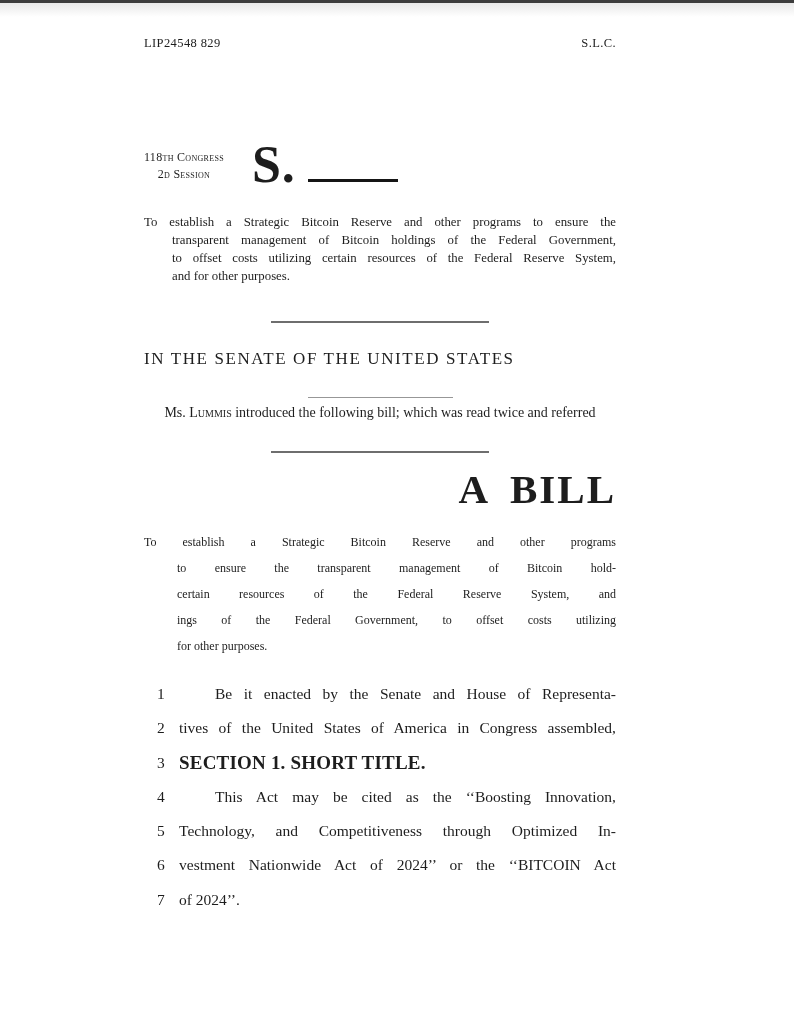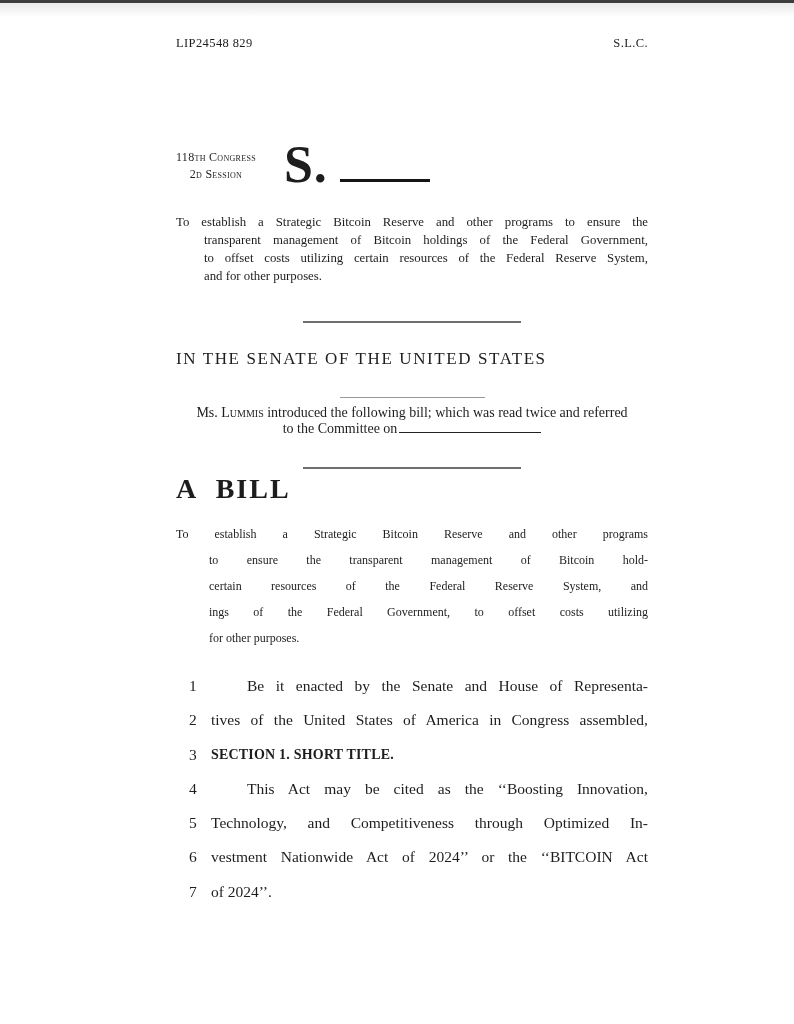--- a/index.html
+++ b/index.html
@@ -14,21 +14,21 @@
   }
   .top-bar {
     position: absolute; top: 0; left: 0; right: 0;
     height: 3px; background: #3d3d3d;
   }
   .top-shade {
     position: absolute; top: 3px; left: 0; right: 0;
     height: 14px; background: linear-gradient(#e9e9e9, #ffffff);
   }
   .content {
-    position: absolute; left: 176px; top: 0; width: 472px;
+    position: absolute; left: 144px; top: 0; width: 472px;
   }
 
   
   .header {
     display: flex; justify-content: space-between;
     margin-top: 36px; font-size: 12.5px; letter-spacing: 0.4px;
   }
 
   
   .caption-row { display: flex; align-items: flex-start; margin-top: 98px; }
@@ -61,37 +61,37 @@
 
   .introduced { margin-top: 7px; text-align: center; font-size: 14px; line-height: 16px; }
   .sc { font-variant: small-caps; }
   .committee-blank {
     display: inline-block; width: 142px;
     border-bottom: 1px solid #222222; margin-left: 2px;
   }
 
   
   .bill-title {
-    margin-top: 4px; text-align: left;
-    font-size: 28px; font-weight: bold; letter-spacing: 2px; word-spacing: 10px;
+    margin-top: 12px; text-align: right;
+    font-size: 41px; font-weight: bold; letter-spacing: 2px; word-spacing: 10px;
   }
   .bill-para { margin-top: 16px; font-size: 12px; line-height: 26px; }
   .bp-line { text-align: justify; text-align-last: justify; text-justify: inter-word; }
   .bp-line.cont { padding-left: 33px; }
   .bp-line.last { text-align-last: left; }
 
   
   .body-lines { margin-top: 18px; }
   .body-line { display: flex; line-height: 34.3px; font-size: 15.5px; }
   .bl-num { width: 35px; padding-left: 13px; box-sizing: border-box; flex: none; }
   .bl-text { flex: 1; text-align: justify; text-align-last: justify; text-justify: inter-word; }
   .bl-text.align-left { text-align-last: left; }
   .bl-text.indent { text-indent: 36px; }
   .bl-text.italic { }
-  .bl-text.sec-head { font-weight: bold; font-size: 14px; letter-spacing: 0.2px; }
+  .bl-text.sec-head { font-weight: bold; font-size: 19px; letter-spacing: 0.2px; }
 </style>
 </head>
 <body>
 
 <div class="page">
   <div class="top-bar"></div>
   <div class="top-shade"></div>
 
   <div class="content">
 
@@ -118,21 +118,20 @@
     </div>
 
     <div class="rule-lg"></div>
 
     <div class="senate-heading">IN THE SENATE OF THE UNITED STATES</div>
 
     <div class="rule-sm"></div>
 
     <div class="introduced">
       <div><span>Ms. </span><span class="sc">Lummis</span><span> introduced the following bill; which was read twice and referred</span></div>
-      <div><span>to the Committee on</span><span class="committee-blank"></span></div>
     </div>
 
     <div class="rule-lg second"></div>
 
     <div class="bill-title">A BILL</div>
 
     <div class="bill-para">
       <div class="bp-line">To establish a Strategic Bitcoin Reserve and other programs</div>
       <div class="bp-line cont">to ensure the transparent management of Bitcoin hold-</div>
       <div class="bp-line cont">certain resources of the Federal Reserve System, and</div>

